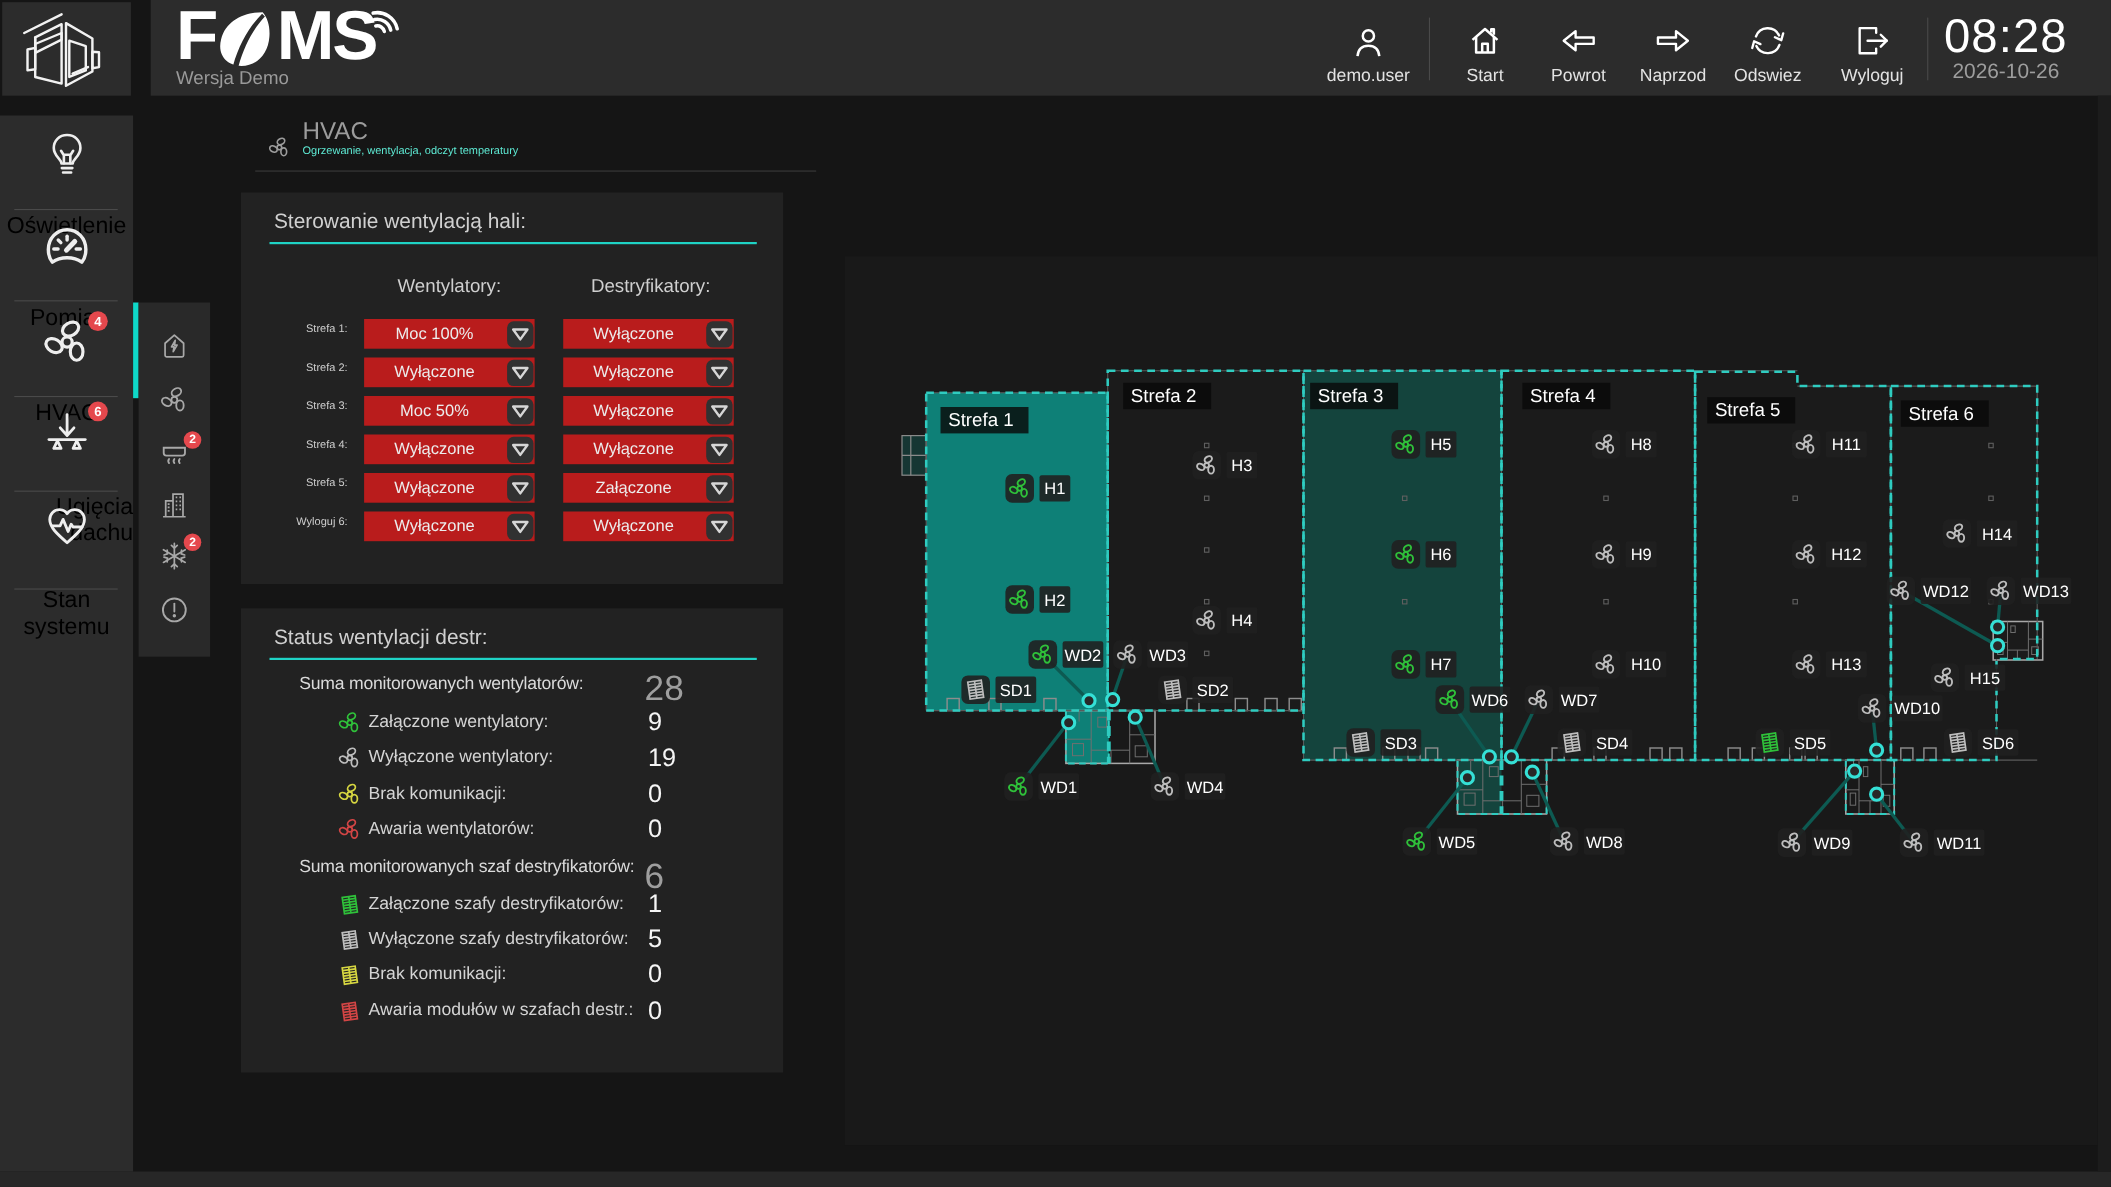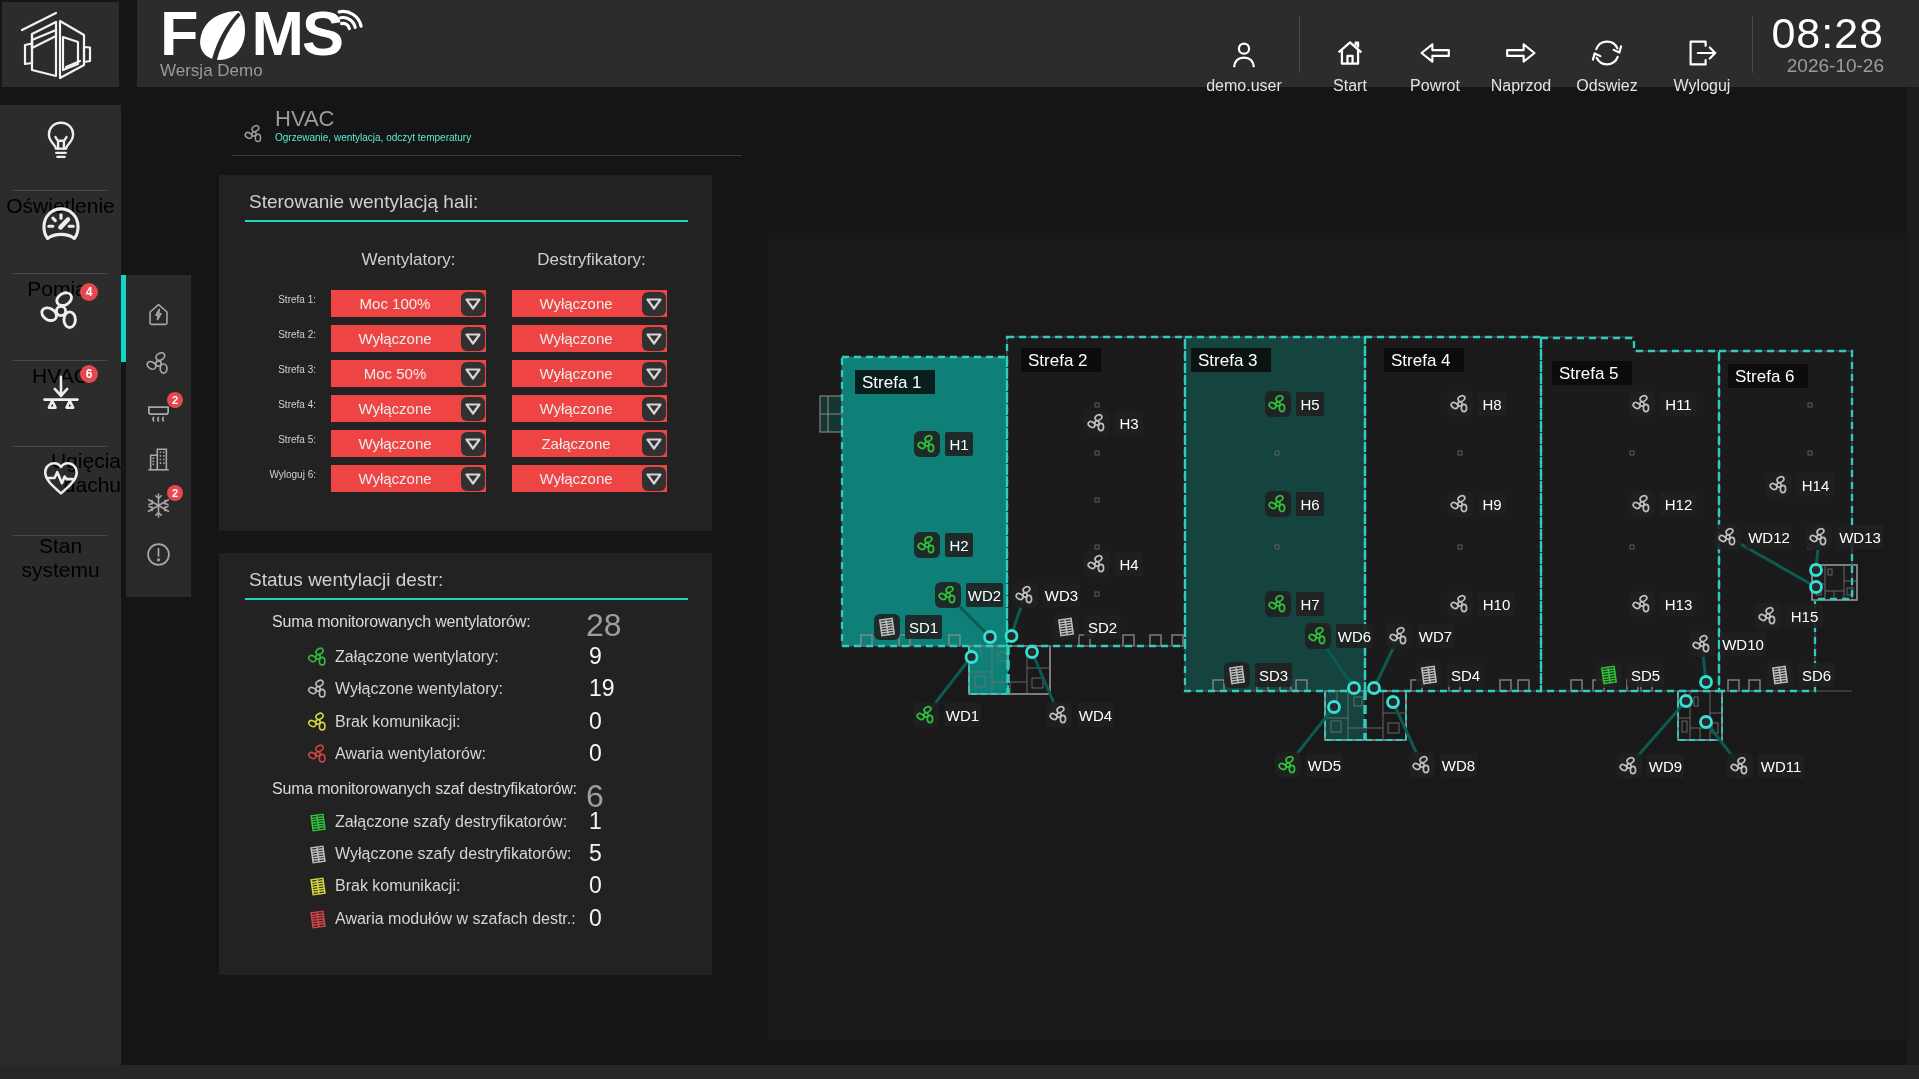--- a/index.html
+++ b/index.html
@@ -7,21 +7,21 @@
   font-family:"Liberation Sans", sans-serif; }
 svg { display:block; }
 
 
 .topbox { position:absolute; left:2px; top:2px; width:117px; height:85px; background:#2c2c2c; }
 .topbar { position:absolute; left:137px; top:0; width:1782px; height:87px; background:#2c2c2c; }
 .logo { position:absolute; left:23px; top:9px; }
 .fomsrow { display:flex; align-items:flex-start; height:50px; }
 .fomsF, .fomsMS { font-size:63px; font-weight:bold; color:#fff; line-height:49px; letter-spacing:-2px; }
 .wersja { color:#9a9a9a; font-size:17px; margin-top:2px; }
-.navitem { position:absolute; top:16px; height:87px; text-align:center; color:#e3e3e3; font-size:16px; }
+.navitem { position:absolute; top:0; height:87px; text-align:center; color:#e3e3e3; font-size:16px; }
 .navitem .nlabel { position:absolute; width:100%; top:61px; }
 .navitem svg { margin:0 auto; }
 .vsep { position:absolute; top:16px; height:57px; width:1px; background:#4a4a4a; }
 .time { font-size:43px; color:#fff; line-height:42px; letter-spacing:1px; }
 .date { font-size:19px; color:#9d9d9d; margin-top:1px; }
 
 
 .sidebar { position:absolute; left:0; top:105px; width:121px; height:960px; background:#2c2c2c; }
 .sblabel { font-size:21px;margin-top:29px; }
 .sbline { position:absolute; left:13px; width:94px; height:1px; background:#4a4a4a; }
@@ -38,21 +38,21 @@
 .hline { position:absolute; left:232px; top:155px; width:510px; height:1px; background:#3b3b3b; }
 
 
 .panel { position:absolute; left:219px; width:493px; background:#222222; }
 .p1 { top:175px; height:356px; }
 .p2 { top:553px; height:422px; }
 .ptitle { position:absolute; left:30px; top:16px; font-size:19px; color:#d0d0d0; }
 .pline { position:absolute; left:26px; top:45px; width:443px; height:2px; background:#1fd3c5; }
 .colhead { position:absolute; font-size:17px; color:#cfcfcf; }
 .rowlabel { position:absolute; font-size:10px; color:#cfcfcf; text-align:right; width:100px; }
-.sel { position:absolute; width:155px; height:27px; background:#ef4444; }
+.sel { position:absolute; width:155px; height:27px; background:#b91c1c; }
 .seltext { position:absolute; left:0; top:0; width:128px; height:27px; line-height:27px; text-align:center;
   color:#ececec; font-size:15px; }
 .selbtn { position:absolute; right:1px; top:1.5px; width:24px; height:24px; background:#313131; border-radius:6px; }
 .statrow { position:absolute; font-size:16px; color:#d4d4d4; height:24px; }
 .statnum { position:absolute; left:370px; font-size:23px; color:#f5f5f5; }
 .sumlabel { position:absolute; left:53px; font-size:16px; color:#dadada; letter-spacing:-0.2px; }
 .sumnum { position:absolute; left:367px; font-size:32px; color:#9e9e9e; }
 
 
 .map { position:absolute; left:800px; top:330px; }
@@ -147,21 +147,21 @@
   <svg width="36" height="36" viewBox="0 0 30 30" style="margin-top:19px;">
     <g fill="none" stroke="#fff" stroke-width="1.8" stroke-linejoin="round" stroke-linecap="round">
       <path d="M18 9 V5.5 H5.5 V24.5 H18 V21"></path>
       <path d="M11.5 15 H26"></path>
       <path d="M21.5 10.5 L26 15 L21.5 19.5"></path>
     </g>
   </svg>
   <div class="nlabel">Wyloguj</div>
 </div>
 <div class="vsep" style="left:1752px;"></div>
-<div style="position:absolute; left:1763px; top:12px; width:121px; text-align:right;">
+<div style="position:absolute; left:1763px; top:12px; width:121px; text-align:center;">
   <div class="time">08:28</div>
   <div class="date">2026-10-26</div>
 </div>
 
 <div style="position:absolute; left:0; top:1065px; width:1919px; height:14px; background:#272727;"></div>
 <div style="position:absolute; left:1907px; top:87px; width:12px; height:978px; background:#1c1c1c;"></div>
 <div class="sidebar">
 <div style="position:absolute; left:0; top:12px; width:121px; display:flex; justify-content:center;">
       <svg width="44" height="46" viewBox="0 0 24 24">
 <g fill="none" stroke="#eee" stroke-width="1.3" stroke-linecap="round" stroke-linejoin="round">

